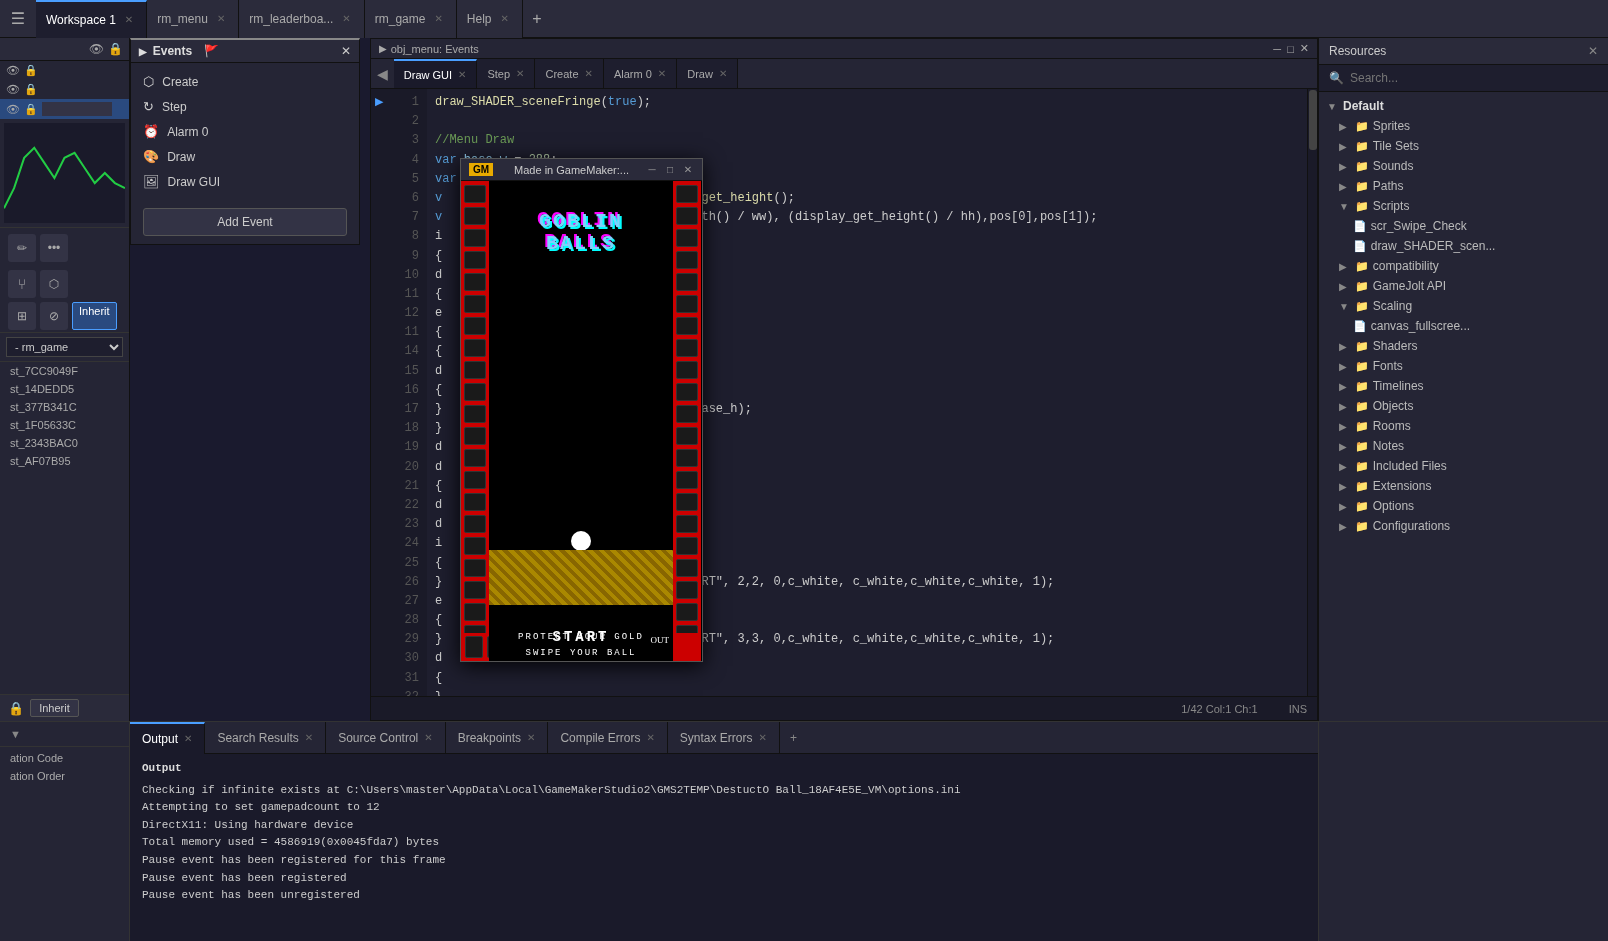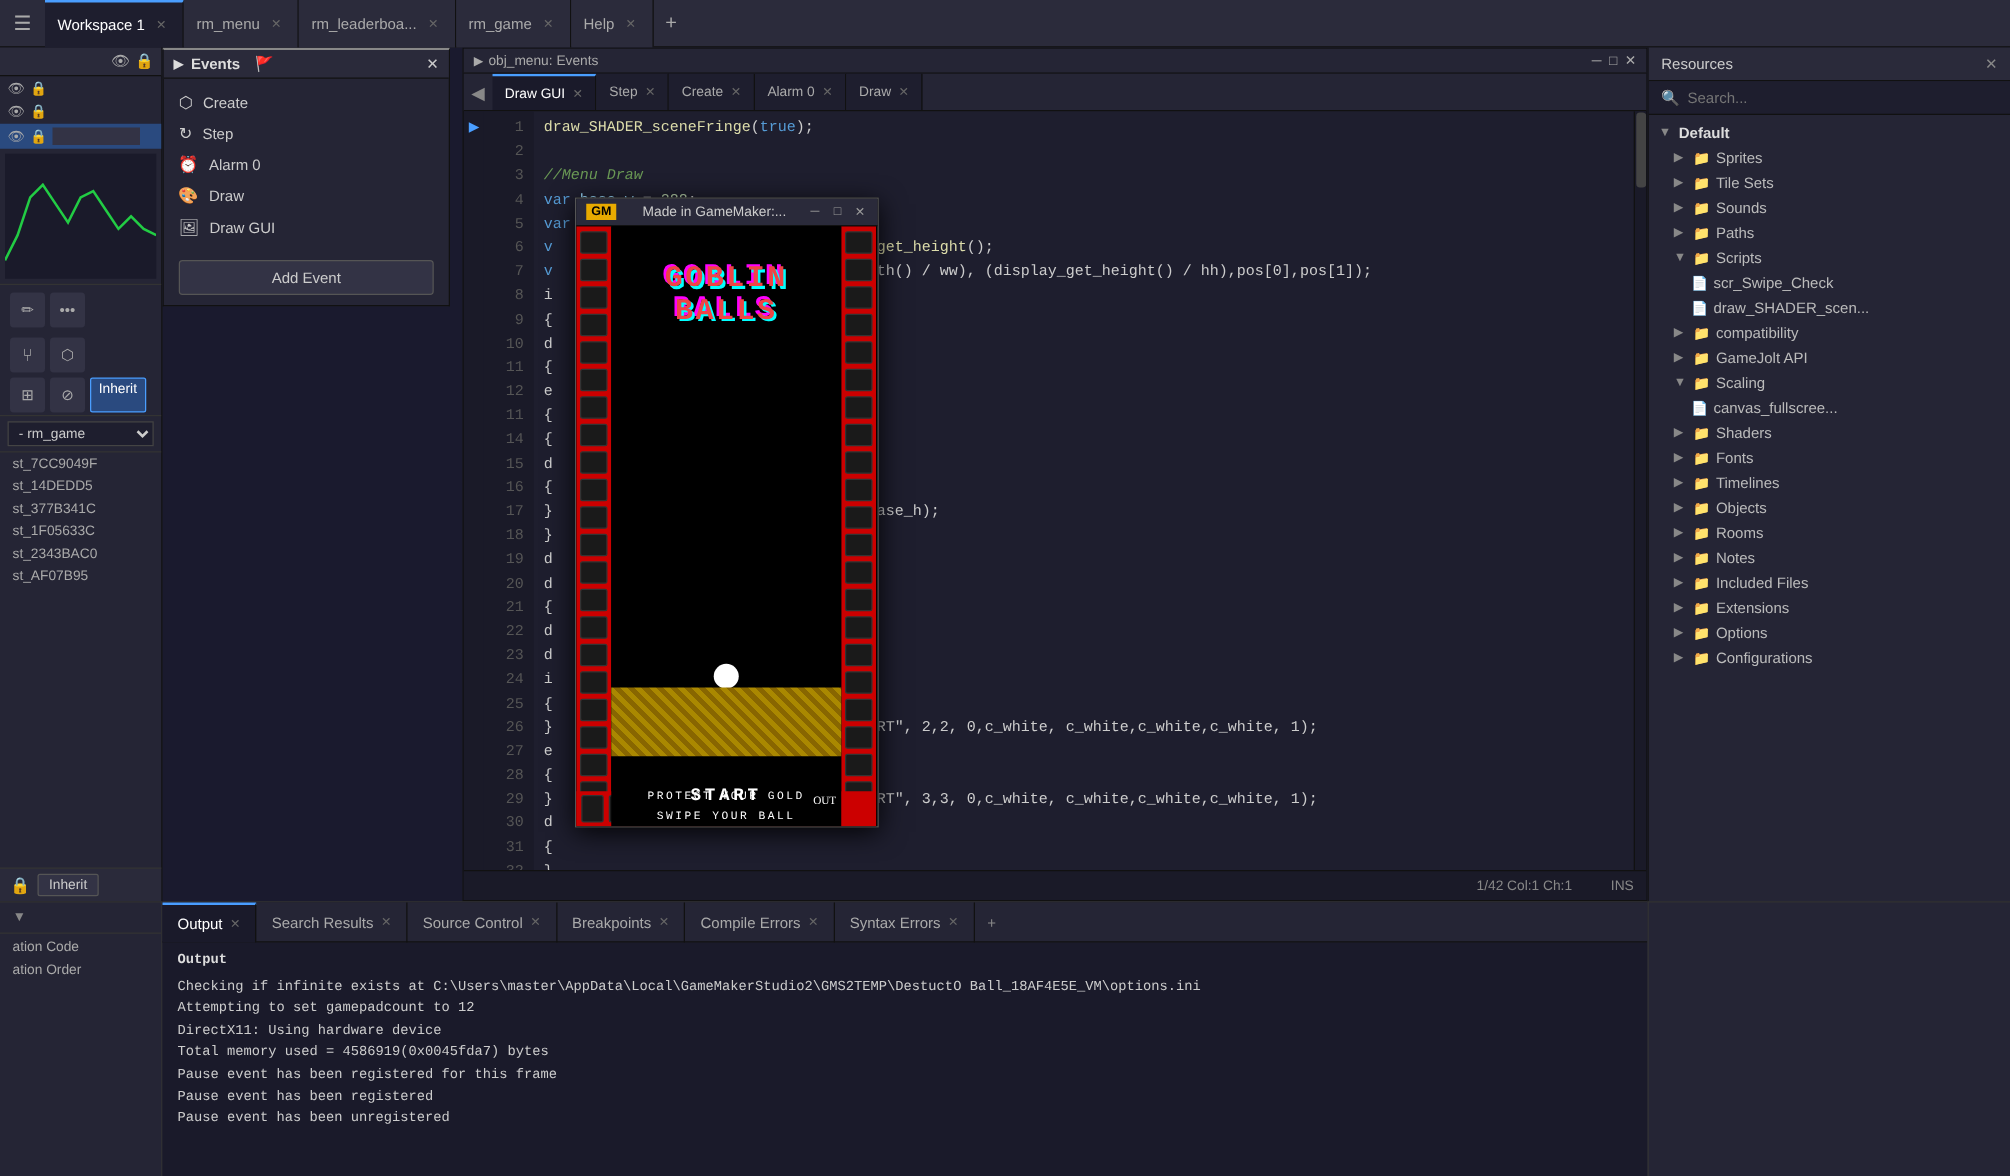--- a/index.html
+++ b/index.html
@@ -172,21 +172,21 @@
       font-size: 12px;
       line-height: 1.6;
       color: #ccc;
       overflow: hidden;
       position: relative;
     }
     .code-line { white-space: nowrap; }
     .kw { color: #569cd6; }
     .fn { color: #dcdcaa; }
     .num { color: #b5cea8; }
-    .cmt { color: #6a9955; font-style: italic; }
+    .cmt { color: #6a9955; }
     .var-name { color: #9cdcfe; }
 
     
     .game-window {
       position: absolute;
       left: 575px;
       top: 155px;
       width: 240px;
       background: #000;
       border: 1px solid #555;
@@ -270,23 +270,23 @@
       justify-content: space-between;
     }
     .game-title-area {
       display: flex;
       flex-direction: column;
       align-items: center;
       margin-top: 30px;
     }
     .game-title {
       font-family: 'Courier New', monospace;
-      font-size: 24px;
+      font-size: 20px;
       font-weight: bold;
-      color: #ef4444;
+      color: #7dd3fc;
       text-shadow: 2px 2px 0 #00ffff, -2px -2px 0 #ff00ff;
       text-align: center;
       line-height: 1.1;
       letter-spacing: 2px;
     }
     .game-subtitle {
       margin-top: 31px;
       text-align: center;
       font-family: 'Courier New', monospace;
       font-size: 9px;

